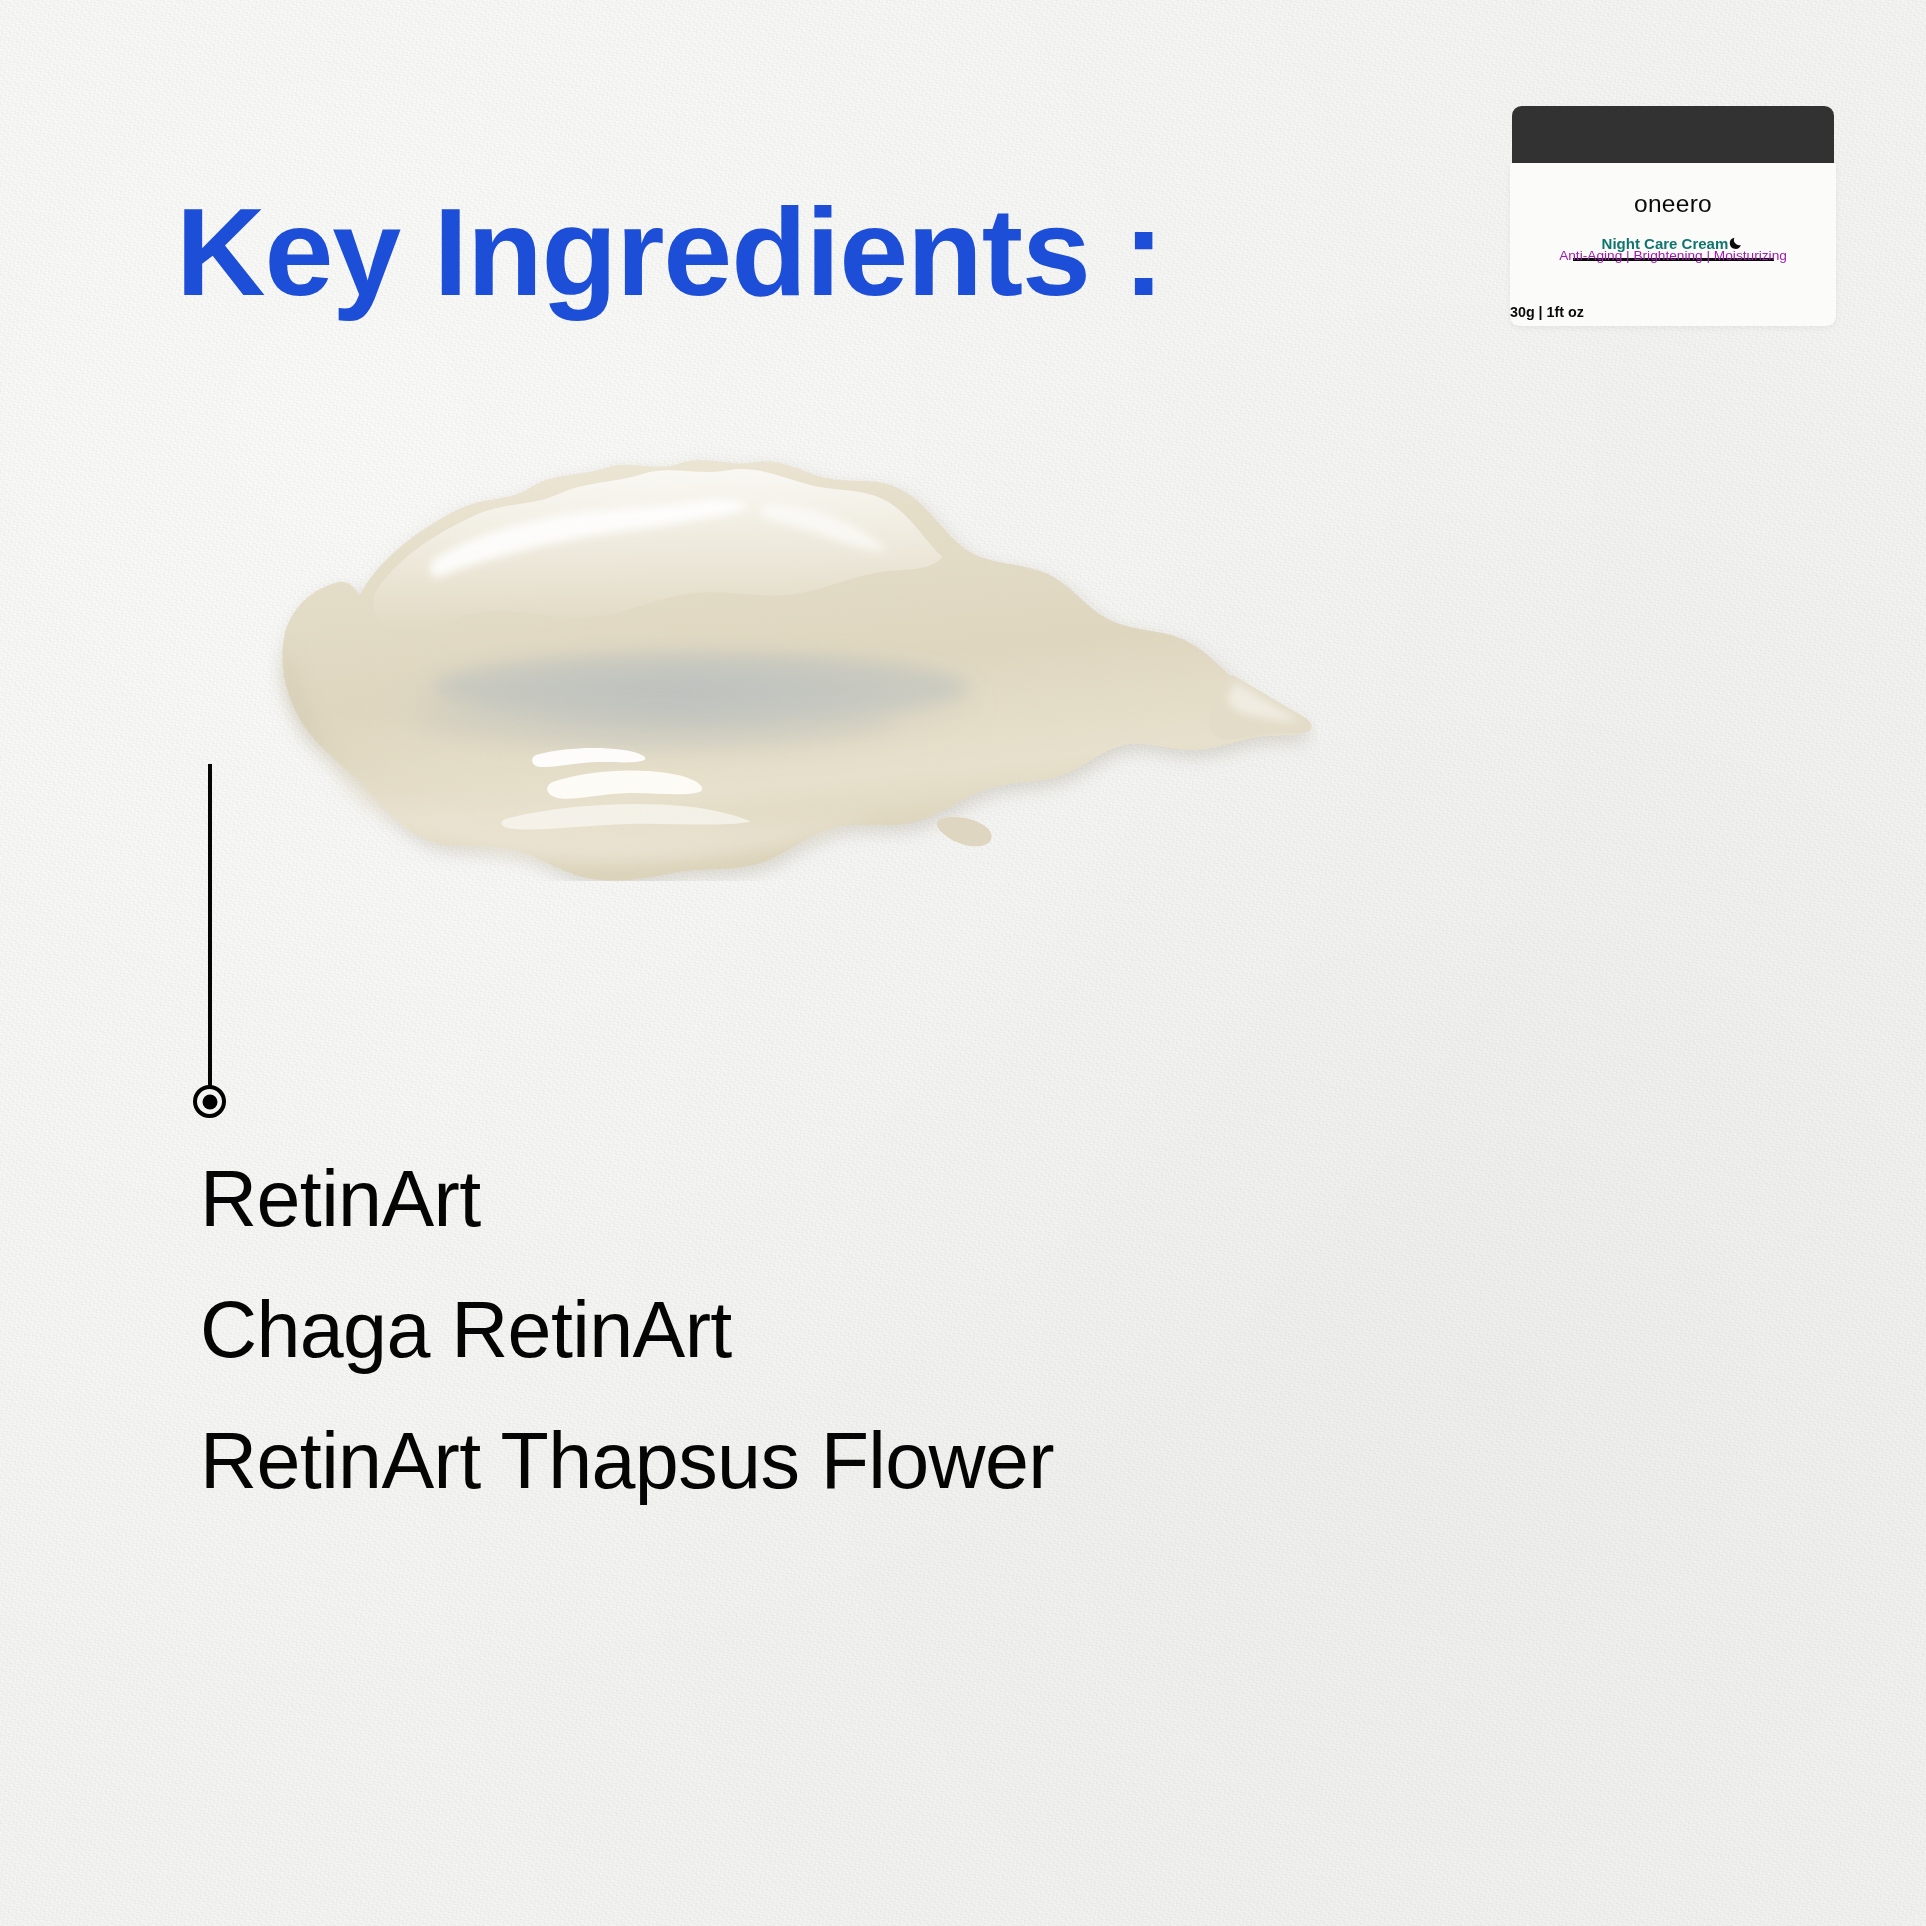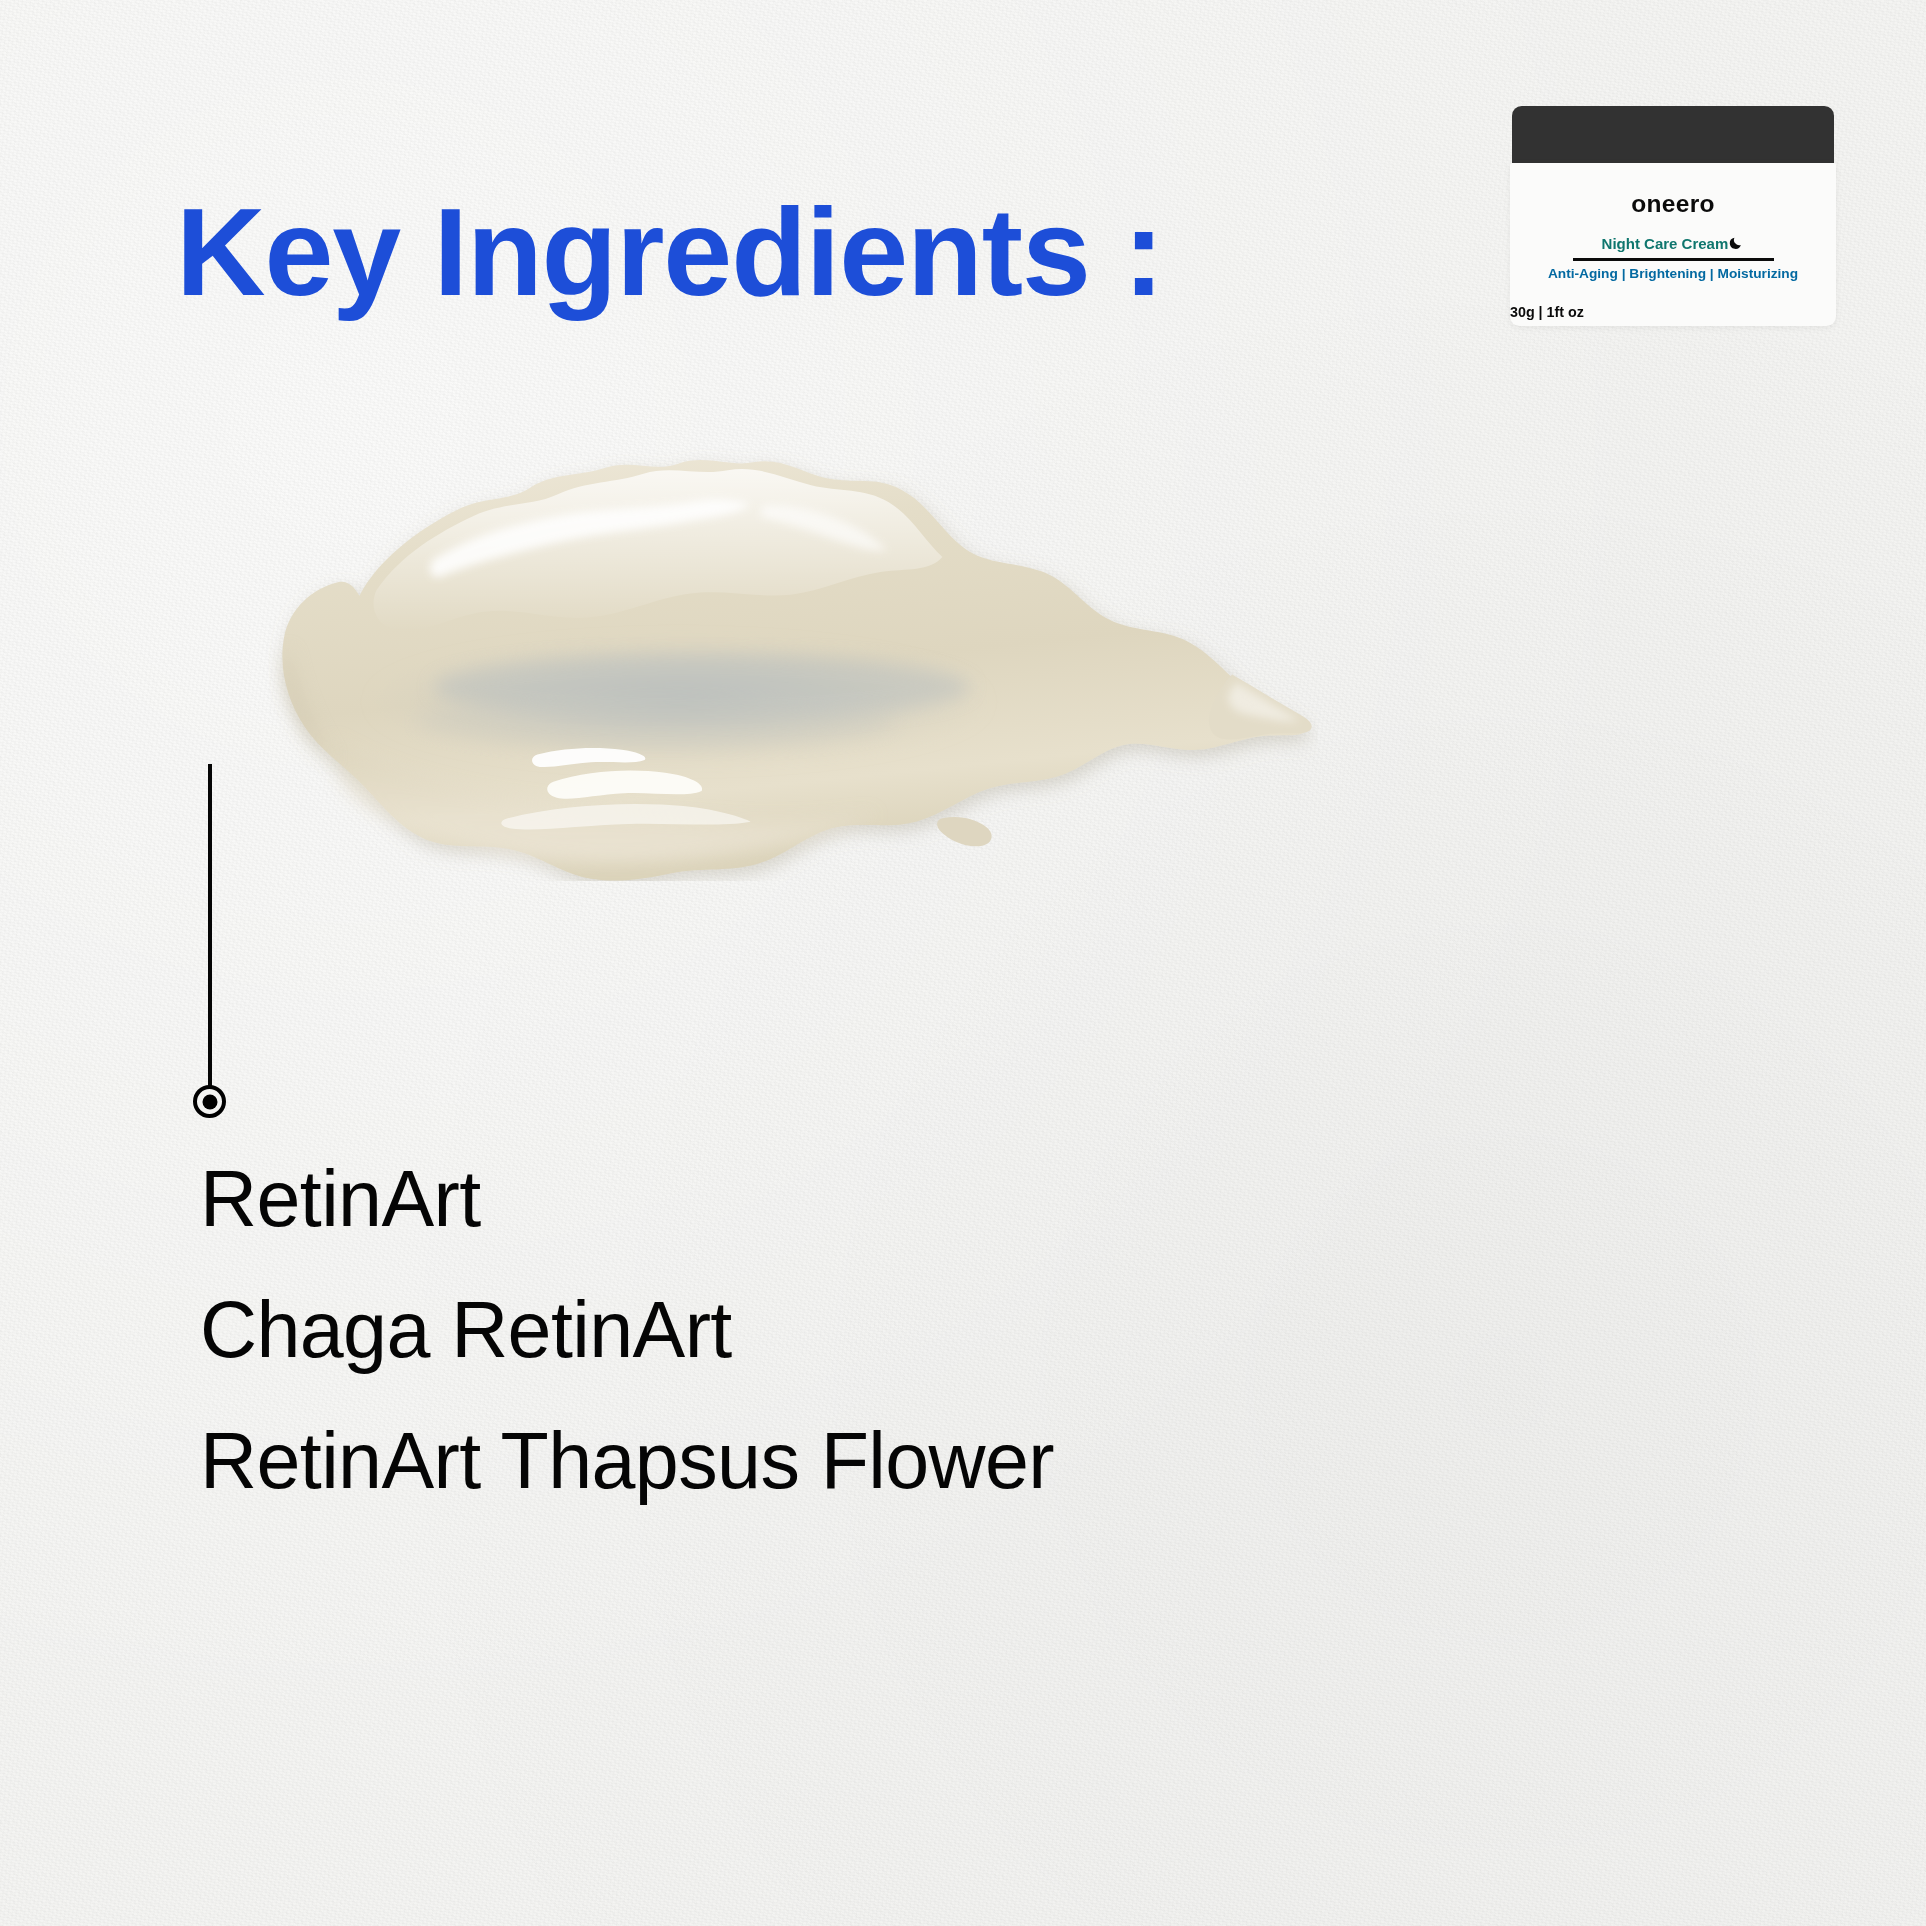--- a/index.html
+++ b/index.html
@@ -103,21 +103,21 @@
     width:326px; height:163px;
     background:#fbfbfa;
     border-radius:2.3px 2.3px 9.7px 9.7px;
     box-shadow:0 1.7px 6.8px rgba(0,0,0,.055);
   }
   #brand-name{
     position:absolute;
     left:0;right:0;top:27px;
     text-align:center;
     font-size:24.5px;
-    font-weight:700;
+    font-weight:400;
     letter-spacing:0.3px;
     color:#0b0b0b;
   }
   #product-subtitle-row{
     position:absolute;
     left:0;right:0;top:72px;
     text-align:center;
     font-size:15px;
     font-weight:700;
     color:#0f766e;
@@ -128,25 +128,25 @@
     vertical-align:-1.1px;
     margin-left:1.1px;
   }
   #label-divider{
     position:absolute;
     left:63px; width:201px; top:95px;
     height:2.9px;background:#0b0b0b;
   }
   #product-benefits{
     position:absolute;
-    left:0;right:0;top:103px;
+    left:0;right:0;top:85px;
     text-align:center;
     font-size:13.7px;
-    font-weight:700;
-    color:#0369a1;
+    font-weight:400;
+    color:#a21caf;
     white-space:nowrap;
   }
   #product-size{
     position:absolute;
     left:0;right:0;top:141px;
     text-align:left;
     font-size:14.3px;
     font-weight:700;
     color:#0b0b0b;
     white-space:nowrap;

